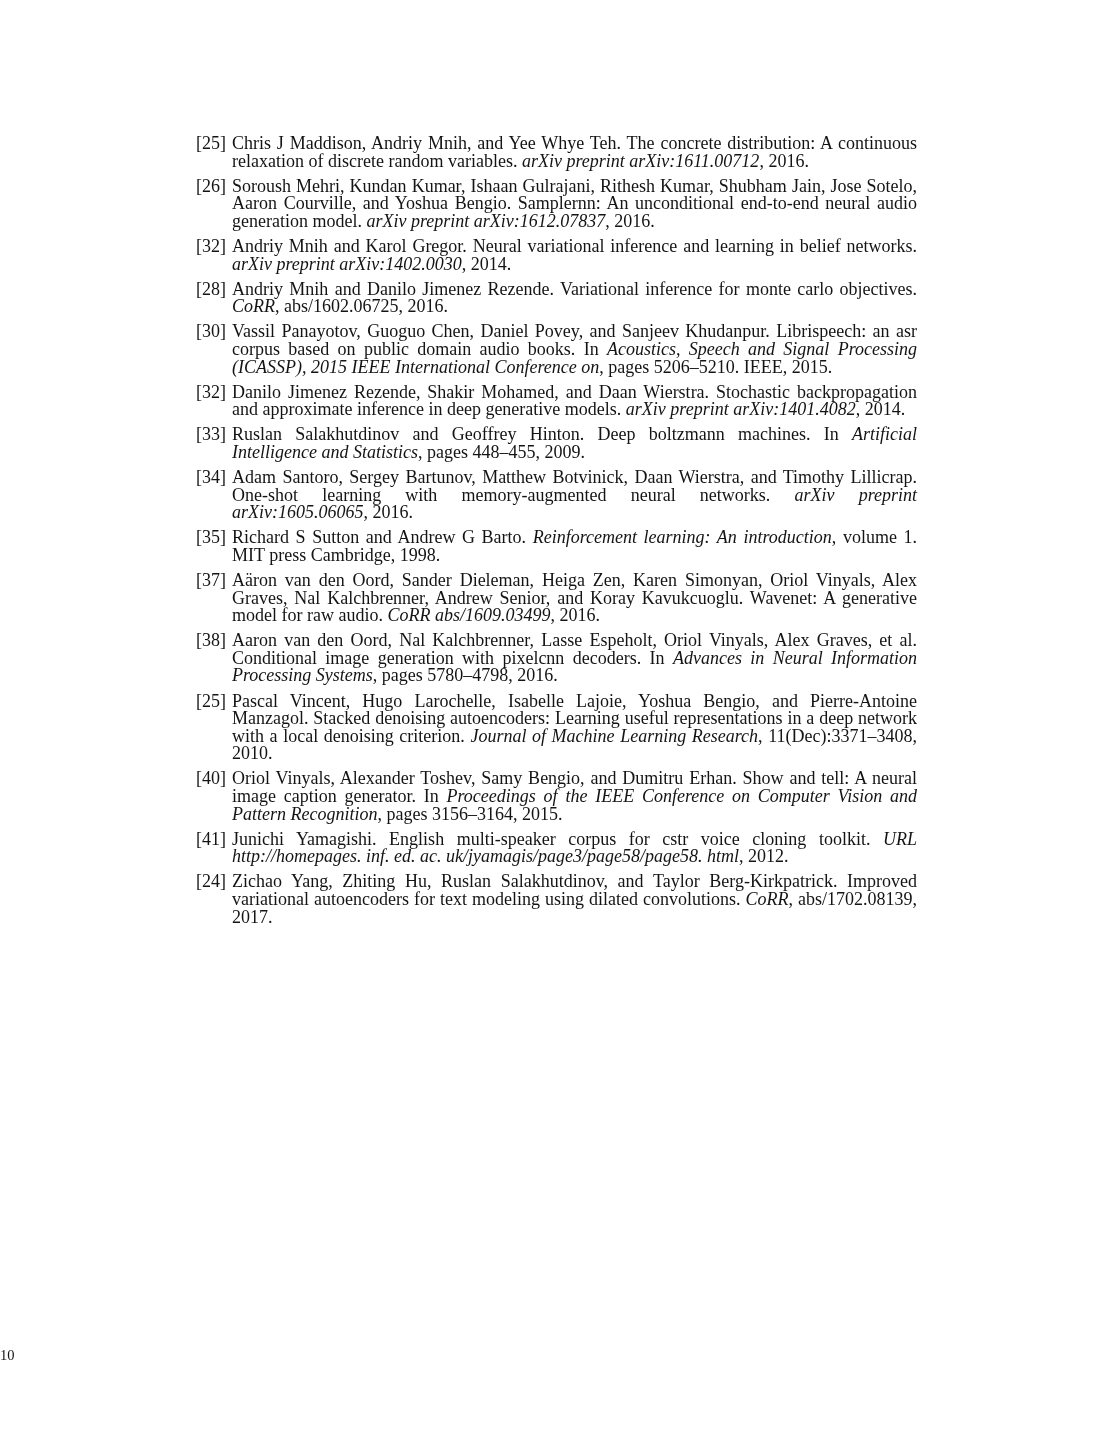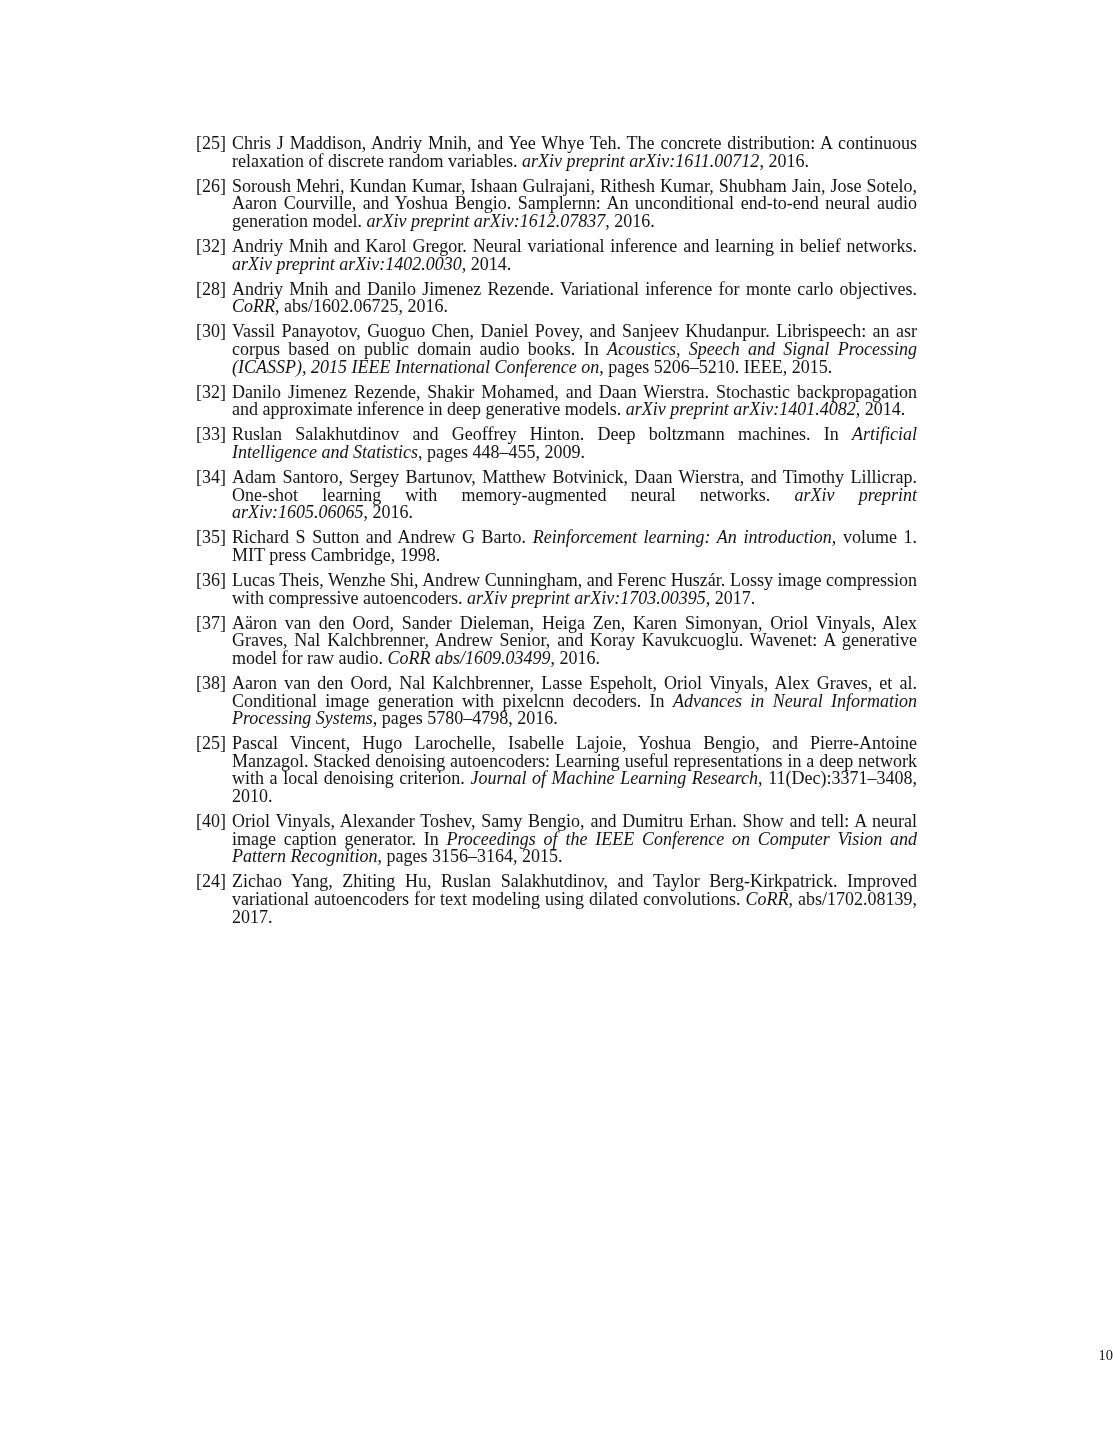--- a/index.html
+++ b/index.html
@@ -41,21 +41,21 @@
     text-align: justify;
   }
   .it {
     font-style: italic;
   }
   .page-number {
     position: absolute;
     top: 1347px;
     left: 0;
     width: 100%;
-    text-align: right;
+    text-align: left;
     font-size: 14.5px;
     line-height: 17.6px;
   }
 </style>
 </head>
 <body>
 
 <div class="page">
   <div class="refs" id="refs">
       <div class="ref">
@@ -88,38 +88,38 @@
       </div>
       <div class="ref">
         <span class="ref-num">[34]</span>
         <div class="ref-text"><span>Adam Santoro, Sergey Bartunov, Matthew Botvinick, Daan Wierstra, and Timothy Lillicrap. One-shot learning with memory-augmented neural networks. </span><span class="it">arXiv preprint arXiv:1605.06065</span><span>, 2016.</span></div>
       </div>
       <div class="ref">
         <span class="ref-num">[35]</span>
         <div class="ref-text"><span>Richard S Sutton and Andrew G Barto. </span><span class="it">Reinforcement learning: An introduction</span><span>, volume 1. MIT press Cambridge, 1998.</span></div>
       </div>
       <div class="ref">
-        <span class="ref-num">[36]</span>
-        <div class="ref-text"><span>Lucas Theis, Wenzhe Shi, Andrew Cunningham, and Ferenc Huszár. Lossy image compression with compressive autoencoders. </span><span class="it">arXiv preprint arXiv:1703.00395</span><span>, 2017.</span></div>
-      </div>
-      <div class="ref">
         <span class="ref-num">[37]</span>
         <div class="ref-text"><span>Aäron van den Oord, Sander Dieleman, Heiga Zen, Karen Simonyan, Oriol Vinyals, Alex Graves, Nal Kalchbrenner, Andrew Senior, and Koray Kavukcuoglu. Wavenet: A generative model for raw audio. </span><span class="it">CoRR abs/1609.03499</span><span>, 2016.</span></div>
       </div>
       <div class="ref">
         <span class="ref-num">[38]</span>
         <div class="ref-text"><span>Aaron van den Oord, Nal Kalchbrenner, Lasse Espeholt, Oriol Vinyals, Alex Graves, et al. Conditional image generation with pixelcnn decoders. In </span><span class="it">Advances in Neural Information Processing Systems</span><span>, pages 5780–4798, 2016.</span></div>
       </div>
       <div class="ref">
         <span class="ref-num">[25]</span>
         <div class="ref-text"><span>Pascal Vincent, Hugo Larochelle, Isabelle Lajoie, Yoshua Bengio, and Pierre-Antoine Manzagol. Stacked denoising autoencoders: Learning useful representations in a deep network with a local denoising criterion. </span><span class="it">Journal of Machine Learning Research</span><span>, 11(Dec):3371–3408, 2010.</span></div>
       </div>
       <div class="ref">
         <span class="ref-num">[40]</span>
         <div class="ref-text"><span>Oriol Vinyals, Alexander Toshev, Samy Bengio, and Dumitru Erhan. Show and tell: A neural image caption generator. In </span><span class="it">Proceedings of the IEEE Conference on Computer Vision and Pattern Recognition</span><span>, pages 3156–3164, 2015.</span></div>
       </div>
       <div class="ref">
+        <span class="ref-num">[41]</span>
+        <div class="ref-text"><span>Junichi Yamagishi. English multi-speaker corpus for cstr voice cloning toolkit. </span><span class="it">URL http://homepages. inf. ed. ac. uk/jyamagis/page3/page58/page58. html</span><span>, 2012.</span></div>
+      </div>
+      <div class="ref">
         <span class="ref-num">[24]</span>
         <div class="ref-text"><span>Zichao Yang, Zhiting Hu, Ruslan Salakhutdinov, and Taylor Berg-Kirkpatrick. Improved variational autoencoders for text modeling using dilated convolutions. </span><span class="it">CoRR</span><span>, abs/1702.08139, 2017.</span></div>
       </div>
     </div>
   <div class="page-number">10</div>
 </div>
 
 </body></html>

